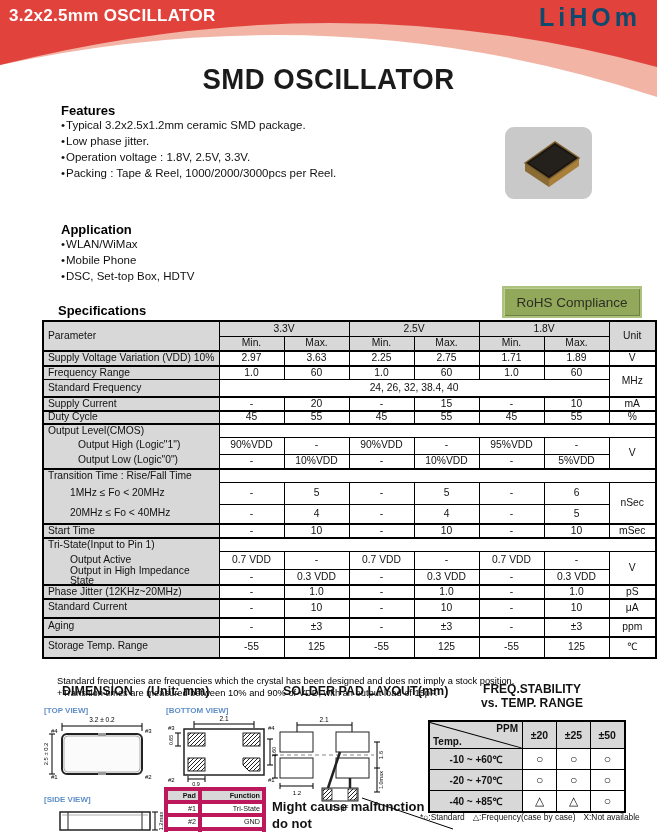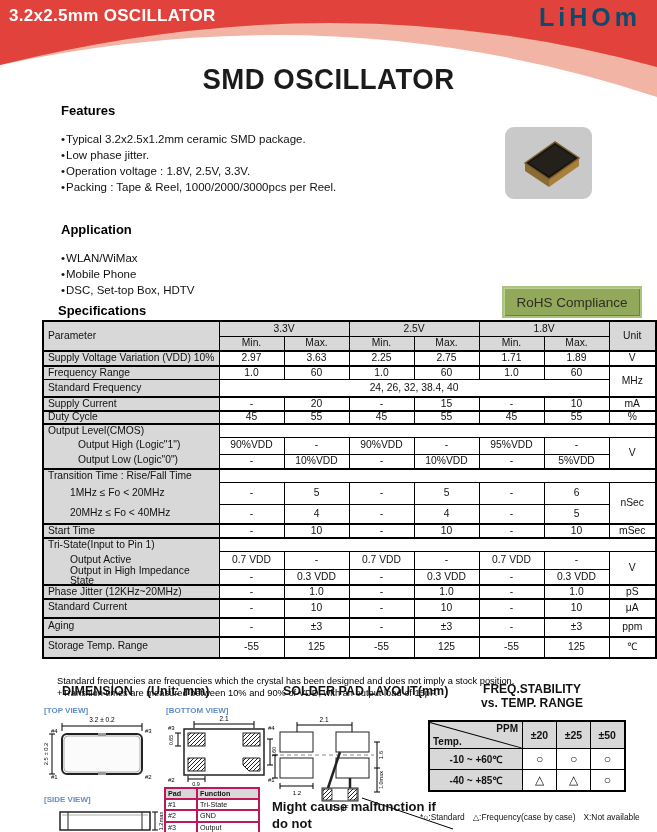--- a/index.html
+++ b/index.html
@@ -9,21 +9,21 @@
 
   
   .hdr-svg{position:absolute;top:0;left:0;}
   .hdr-product{position:absolute;top:6px;left:9px;color:#fff;font-weight:bold;font-size:17px;letter-spacing:.3px;}
   .logo{position:absolute;top:3px;right:16px;color:#0c4a6e;font-weight:bold;font-size:25px;letter-spacing:4px;}
   .doc-title{position:absolute;top:63px;left:0;width:100%;text-align:center;
              font-size:29px;font-weight:bold;color:#1b1b1b;transform:scaleX(.95);letter-spacing:.5px;}
 
   .h2{font-weight:bold;font-size:13px;color:#000;}
   .features{position:absolute;left:61px;top:103px;}
-  .blist{margin-top:14px;font-size:11.5px;line-height:1.38;}
+  .blist{font-size:11.5px;line-height:1.38;}
   .blist div::before{content:"\2022";margin-right:1px;}
   .application{position:absolute;left:61px;top:222px;}
 
   
   .chip{position:absolute;left:505px;top:127px;width:87px;height:72px;background:#c9c9c9;border-radius:9px;}
 
   
   .rohs{position:absolute;left:502px;top:286px;width:136px;height:28px;background:#92a95c;
         border:2px solid #aec27f;box-shadow:inset 1px 1px 0 #bccf92, inset -1px -1px 0 #6e8140;
         display:flex;align-items:center;justify-content:center;font-size:13.5px;color:#2e2e22;}
@@ -46,21 +46,21 @@
 
   
   .dim-h{position:absolute;left:62px;top:684px;font-size:12.5px;font-weight:bold;}
   .dim-h .u{margin-left:14px;}
   .solder-h{position:absolute;left:283px;top:684px;font-size:12.5px;font-weight:bold;}
   .freq-h{position:absolute;left:462px;top:682px;width:140px;text-align:center;font-size:12px;font-weight:bold;line-height:1.2;}
   .viewlab{position:absolute;font-size:8px;font-weight:bold;color:#5f8fc9;}
 
   
   table.padtab{position:absolute;left:164px;top:787px;border-collapse:collapse;font-size:7.2px;line-height:1;}
-  table.padtab td{border:2px solid #be185d;text-align:left;padding:1px 2px;height:7px;}
+  table.padtab td{border:4px solid #be185d;text-align:right;padding:1px 2px;height:7px;}
   table.padtab tr.ph td{background:#d8d8d8;font-weight:bold;}
   table.padtab td.c1{width:26px;} table.padtab td.c2{width:56px;}
 
   
   table.freq{position:absolute;left:428px;top:720px;border-collapse:collapse;table-layout:fixed;
              font-size:10.5px;border:2px solid #000;}
   table.freq td{border:1px solid #000;text-align:center;}
   table.freq td.lab{background:#d8d8d8;font-weight:bold;font-size:10px;}
   table.freq td.ch{background:#d8d8d8;font-weight:bold;}
   .diag{position:relative;width:92px;height:26px;background:#d8d8d8;}
@@ -493,20 +493,26 @@
       <td class="ch">±25</td>
       <td class="ch">±50</td>
     </tr>
     <tr style="height:21px">
       <td class="lab">-10 ~ +60℃</td>
       <td class="sym">○</td>
       <td class="sym">○</td>
       <td class="sym">○</td>
     </tr>
     <tr style="height:21px">
+      <td class="lab">-20 ~ +70℃</td>
+      <td class="sym">○</td>
+      <td class="sym">○</td>
+      <td class="sym">○</td>
+    </tr>
+    <tr style="height:21px">
       <td class="lab">-40 ~ +85℃</td>
       <td class="sym">△</td>
       <td class="sym">△</td>
       <td class="sym">○</td>
     </tr>
   </tbody>
     </table>
 
   <div class="legend">
     <span>*○:Standard</span><span>△:Frequency(case by case)</span><span>X:Not available</span>

